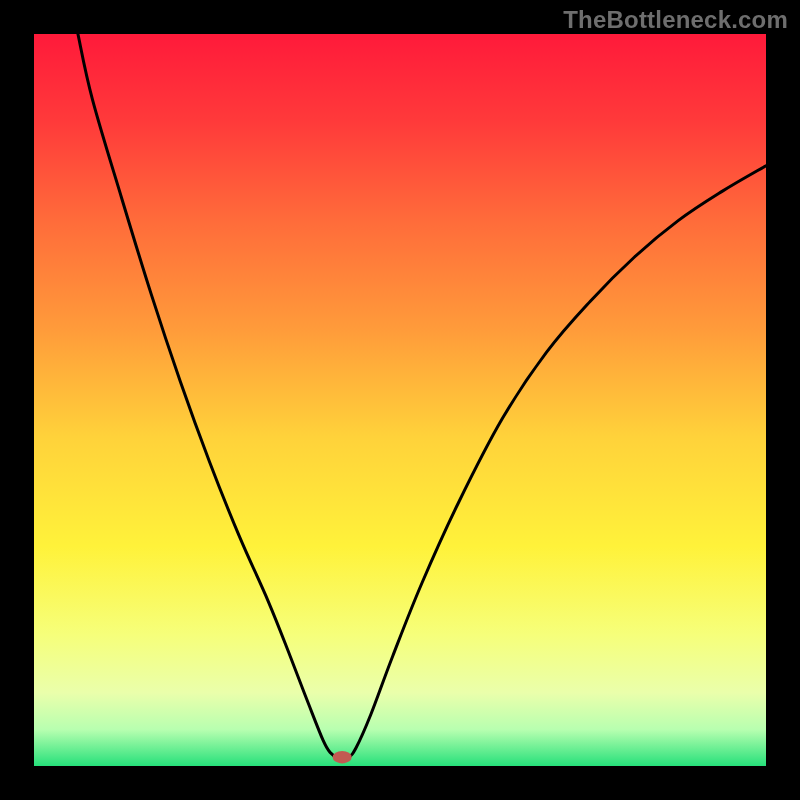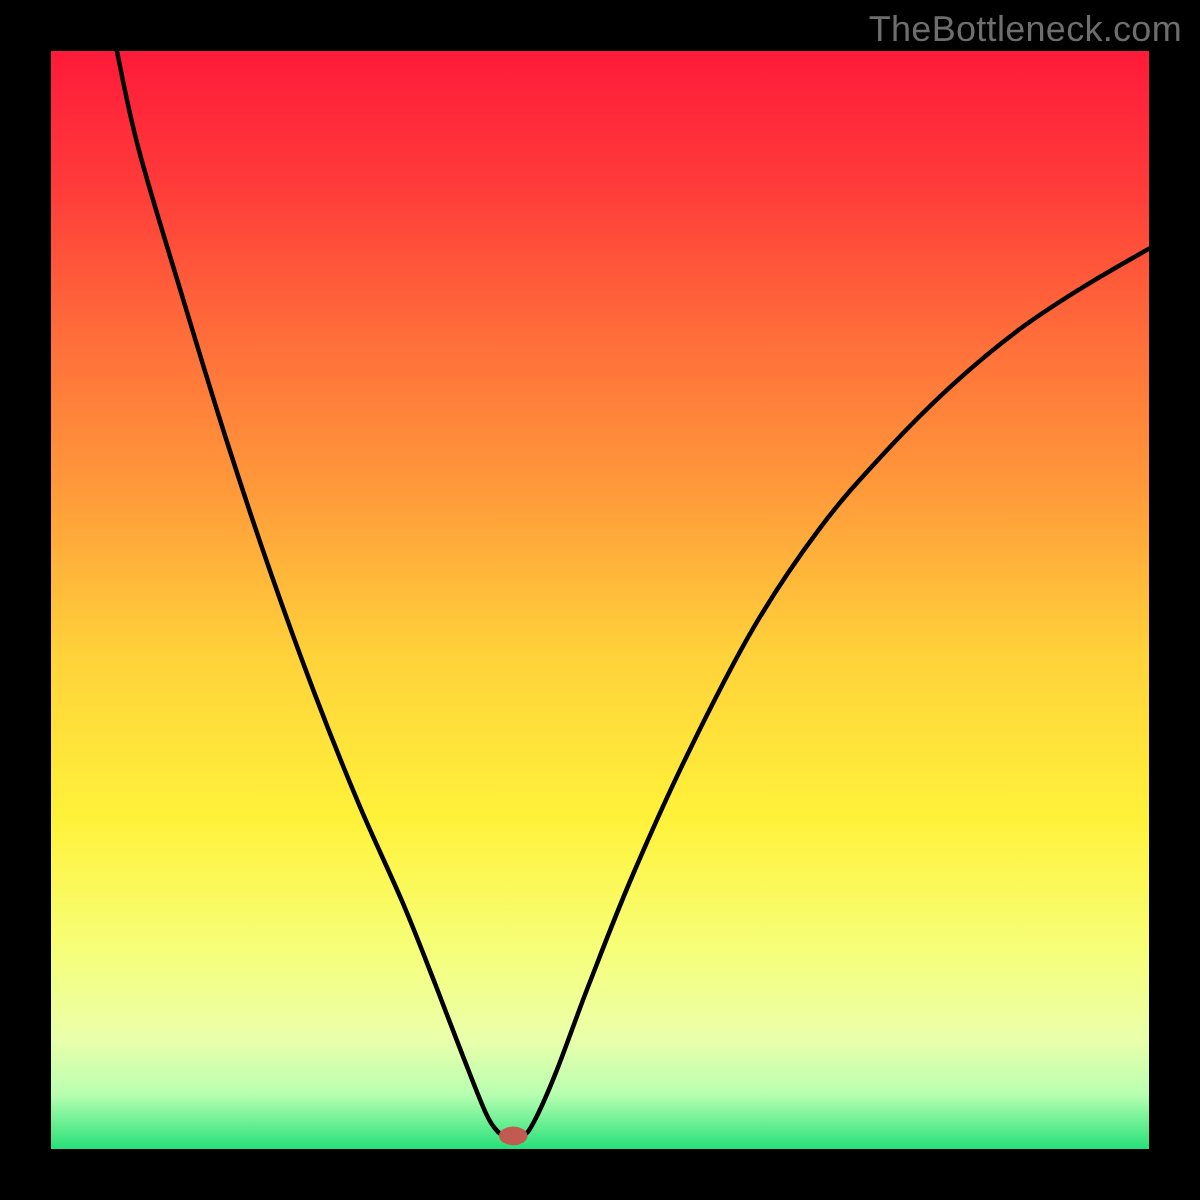--- a/index.html
+++ b/index.html
@@ -26,21 +26,21 @@
     width: 732px;
     height: 732px;
     overflow: hidden;
   }
   .watermark {
     position: absolute;
     top: 6px;
     right: 12px;
     color: #6e6e6e;
     font-size: 24px;
-    font-weight: 400;
+    font-weight: 700;
     letter-spacing: 0.2px;
     font-family: Arial, Helvetica, sans-serif;
     text-align: center;
   }
   svg { display: block; }
 </style>
 </head>
 <body>
 
 <div class="frame">

